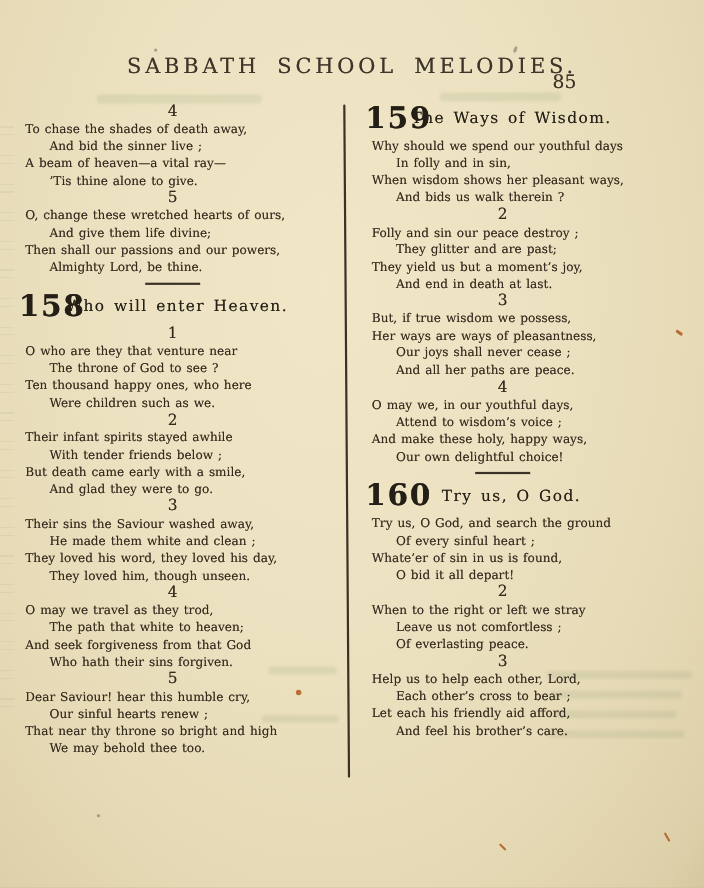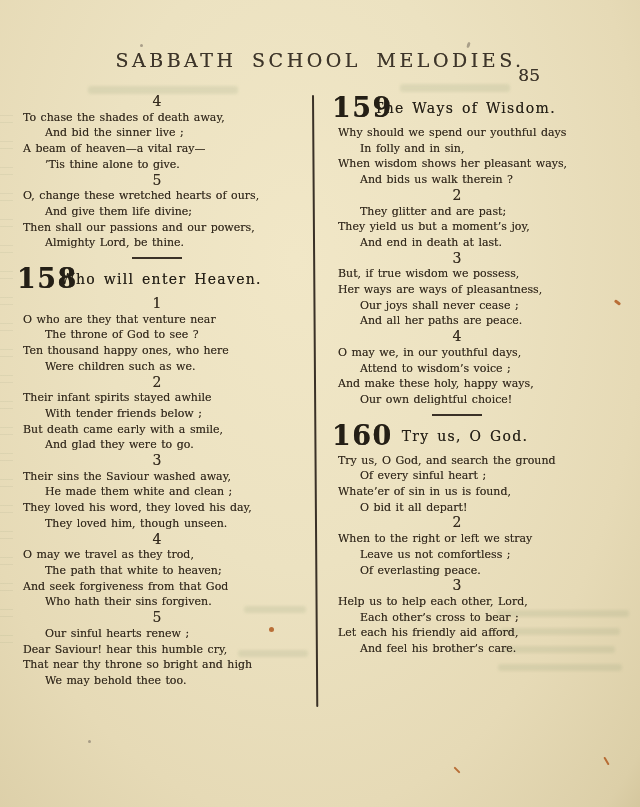--- a/index.html
+++ b/index.html
@@ -35,21 +35,21 @@
   }
   .ghost{
     position:absolute;background:var(--ghost);
     border-radius:3px;filter:blur(1.6px);
   }
   .speck{position:absolute;background:var(--speck);border-radius:50%;opacity:.85;}
   .speck.slash{border-radius:2px;}
   .speck.gray{background:#8d8372;opacity:.7;}
 
   
-  #header{position:absolute;top:49px;left:0;width:564px;height:26px;padding-left:16px;}
+  #header{position:absolute;top:49px;left:0;width:564px;height:26px;}
   #header .title{
     position:absolute;left:0;width:640px;text-align:center;
     font-size:19px;letter-spacing:3.5px;word-spacing:6px;color:#3d352a;
     text-shadow:0 0 .4px rgba(50,40,25,.6);
   }
   #header .pagenum{
     position:absolute;right:40px;top:16px;font-size:17px;color:#3d352a;
     text-shadow:0 0 .4px rgba(50,40,25,.6);
   }
 
@@ -158,35 +158,36 @@
       <div class="vline flush">Their sins the Saviour washed away,</div>
       <div class="vline indent">He made them white and clean ;</div>
       <div class="vline flush">They loved his word, they loved his day,</div>
       <div class="vline indent">They loved him, though unseen.</div>
       <div class="stanza-num">4</div>
       <div class="vline flush">O may we travel as they trod,</div>
       <div class="vline indent">The path that white to heaven;</div>
       <div class="vline flush">And seek forgiveness from that God</div>
       <div class="vline indent">Who hath their sins forgiven.</div>
       <div class="stanza-num">5</div>
+      <div class="vline flush">Dear Saviour! hear this humble cry,</div>
       <div class="vline indent">Our sinful hearts renew ;</div>
-      <div class="vline flush">Dear Saviour! hear this humble cry,</div>
       <div class="vline flush">That near thy throne so bright and high</div>
       <div class="vline indent">We may behold thee too.</div>
     </div>
   <div class="col" id="col-right">
       <div class="hymn-head">
         <span class="hymn-num">159</span>
         <div class="hymn-title">The Ways of Wisdom.</div>
       </div>
       <div class="vline flush">Why should we spend our youthful days</div>
       <div class="vline indent">In folly and in sin,</div>
       <div class="vline flush">When wisdom shows her pleasant ways,</div>
       <div class="vline indent">And bids us walk therein ?</div>
       <div class="stanza-num">2</div>
+      <div class="vline flush">Folly and sin our peace destroy ;</div>
       <div class="vline indent">They glitter and are past;</div>
       <div class="vline flush">They yield us but a moment’s joy,</div>
       <div class="vline indent">And end in death at last.</div>
       <div class="stanza-num">3</div>
       <div class="vline flush">But, if true wisdom we possess,</div>
       <div class="vline flush">Her ways are ways of pleasantness,</div>
       <div class="vline indent">Our joys shall never cease ;</div>
       <div class="vline indent">And all her paths are peace.</div>
       <div class="stanza-num">4</div>
       <div class="vline flush">O may we, in our youthful days,</div>

